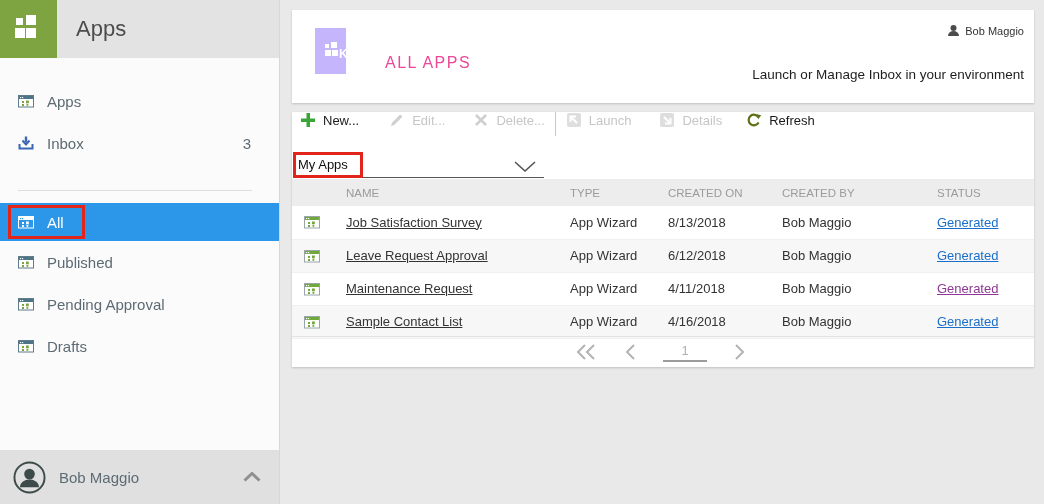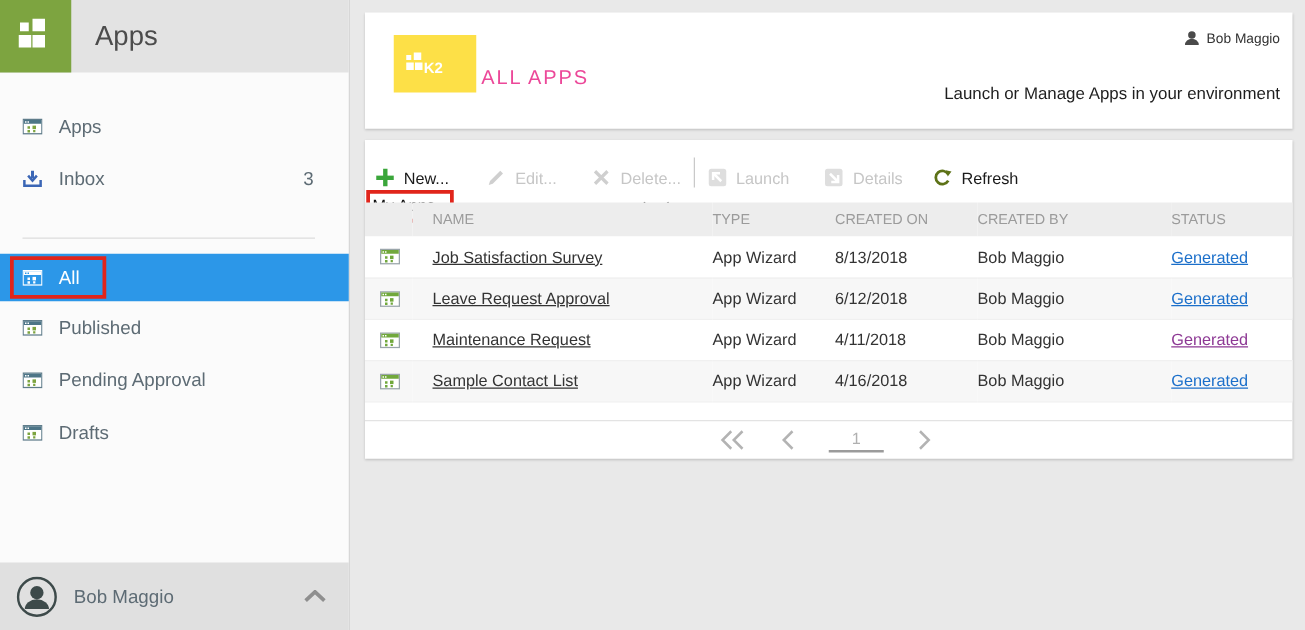--- a/index.html
+++ b/index.html
@@ -57,60 +57,60 @@
   .sidebar-footer .user-name { font-size:15px; color:#5d6b74; }
   .sidebar-footer .chev-up { margin-left:auto; width:18px; height:10px; }
 
   
   .main { position:absolute; left:292px; top:0; width:742px; height:504px; }
 
   .header-card {
     position:absolute; left:0; top:10px; width:742px; height:93px;
     background:#fff; box-shadow:0 1px 2px rgba(0,0,0,.18);
   }
-  .k2-logo { position:absolute; left:23px; top:18px; width:66px; height:46px; background:#fde047; }
+  .k2-logo { position:absolute; left:23px; top:18px; width:31px; height:46px; background:#c4b5fd; }
   .page-title {
     position:absolute; left:93px; top:44px; font-size:16px; color:#ec4899; letter-spacing:1.5px;
   }
   .user-chip {
     position:absolute; right:10px; top:14px; display:flex; align-items:center;
     font-size:11px; color:#333;
   }
   .user-chip .person-icon { width:13px; height:13px; margin-right:5px; }
   .header-subtitle {
     position:absolute; right:10px; top:57px; font-size:13.5px; color:#1e1e1e;
   }
 
   .content-card {
     position:absolute; left:0; top:112px; width:742px; height:255px;
     background:#fff; box-shadow:0 1px 2px rgba(0,0,0,.18);
   }
   .toolbar {
     position:absolute; left:0; top:0; width:100%; height:38px;
-    display:flex; align-items:flex-end; padding-left:8px;
+    display:flex; align-items:flex-start; padding-left:8px;
   }
   .tb-btn {
     display:flex; align-items:center; font-size:13px; color:#1a1a1a;
     cursor:pointer; margin-right:0;
   }
   .tb-btn .tb-icon { width:16px; height:16px; margin-right:7px; }
   .tb-btn.disabled { color:#c6c6c6; cursor:default; }
   .tb-sep { width:1px; height:24px; background:#c9c9c9; margin:0 10px; }
 
   .filter-row { position:absolute; left:4px; top:42px; height:26px; }
   .filter-select {
     position:relative; width:248px; height:24px; cursor:pointer;
     border-bottom:1px solid #555;
   }
   .filter-value { font-size:13px; color:#111; padding:3px 0 0 2px; }
   .filter-chevron { position:absolute; right:8px; top:7px; width:22px; height:11px; }
   .ann-filter { left:-3px; top:-2px; width:70px; height:26px; }
 
   table.apps-table {
-    position:absolute; left:0; top:50px; width:742px;
+    position:absolute; left:0; top:67px; width:742px;
     border-collapse:collapse; table-layout:fixed; font-size:13px;
   }
   .col-icon { width:38px; } .col-name { width:240px; } .col-type { width:98px; }
   .col-con { width:114px; } .col-cby { width:155px; } .col-status { width:97px; }
   .apps-table thead th {
     background:#ededed; color:#9b9b9b; font-weight:400; font-size:11.5px;
     text-align:left; height:27px; padding:0;
   }
   .apps-table th.th-name { padding-left:16px; }
   .apps-table tbody td { height:33px; padding:0; color:#333; }
@@ -257,21 +257,21 @@
       </svg>
     </div>
     <div class="page-title">ALL APPS</div>
     <div class="user-chip">
       <svg class="person-icon" viewBox="0 0 13 13">
         <circle cx="6.5" cy="4" r="3" fill="#4a4a4a"></circle>
         <path d="M1 12 a5.5 5 0 0 1 11 0 z" fill="#4a4a4a"></path>
       </svg>
       <span>Bob Maggio</span>
     </div>
-    <div class="header-subtitle">Launch or Manage Apps in your environment</div>
+    <div class="header-subtitle">Launch or Manage Inbox in your environment</div>
   </div>
 
   <div class="content-card">
 
     <div class="toolbar">
       <div class="tb-btn" style="margin-right:30px">
         <svg class="tb-icon" viewBox="0 0 16 16">
           <rect x="6.5" y="1" width="3.5" height="14" fill="#3aa63a"></rect>
           <rect x="1" y="6.5" width="14" height="3.5" fill="#3aa63a"></rect>
         </svg>

